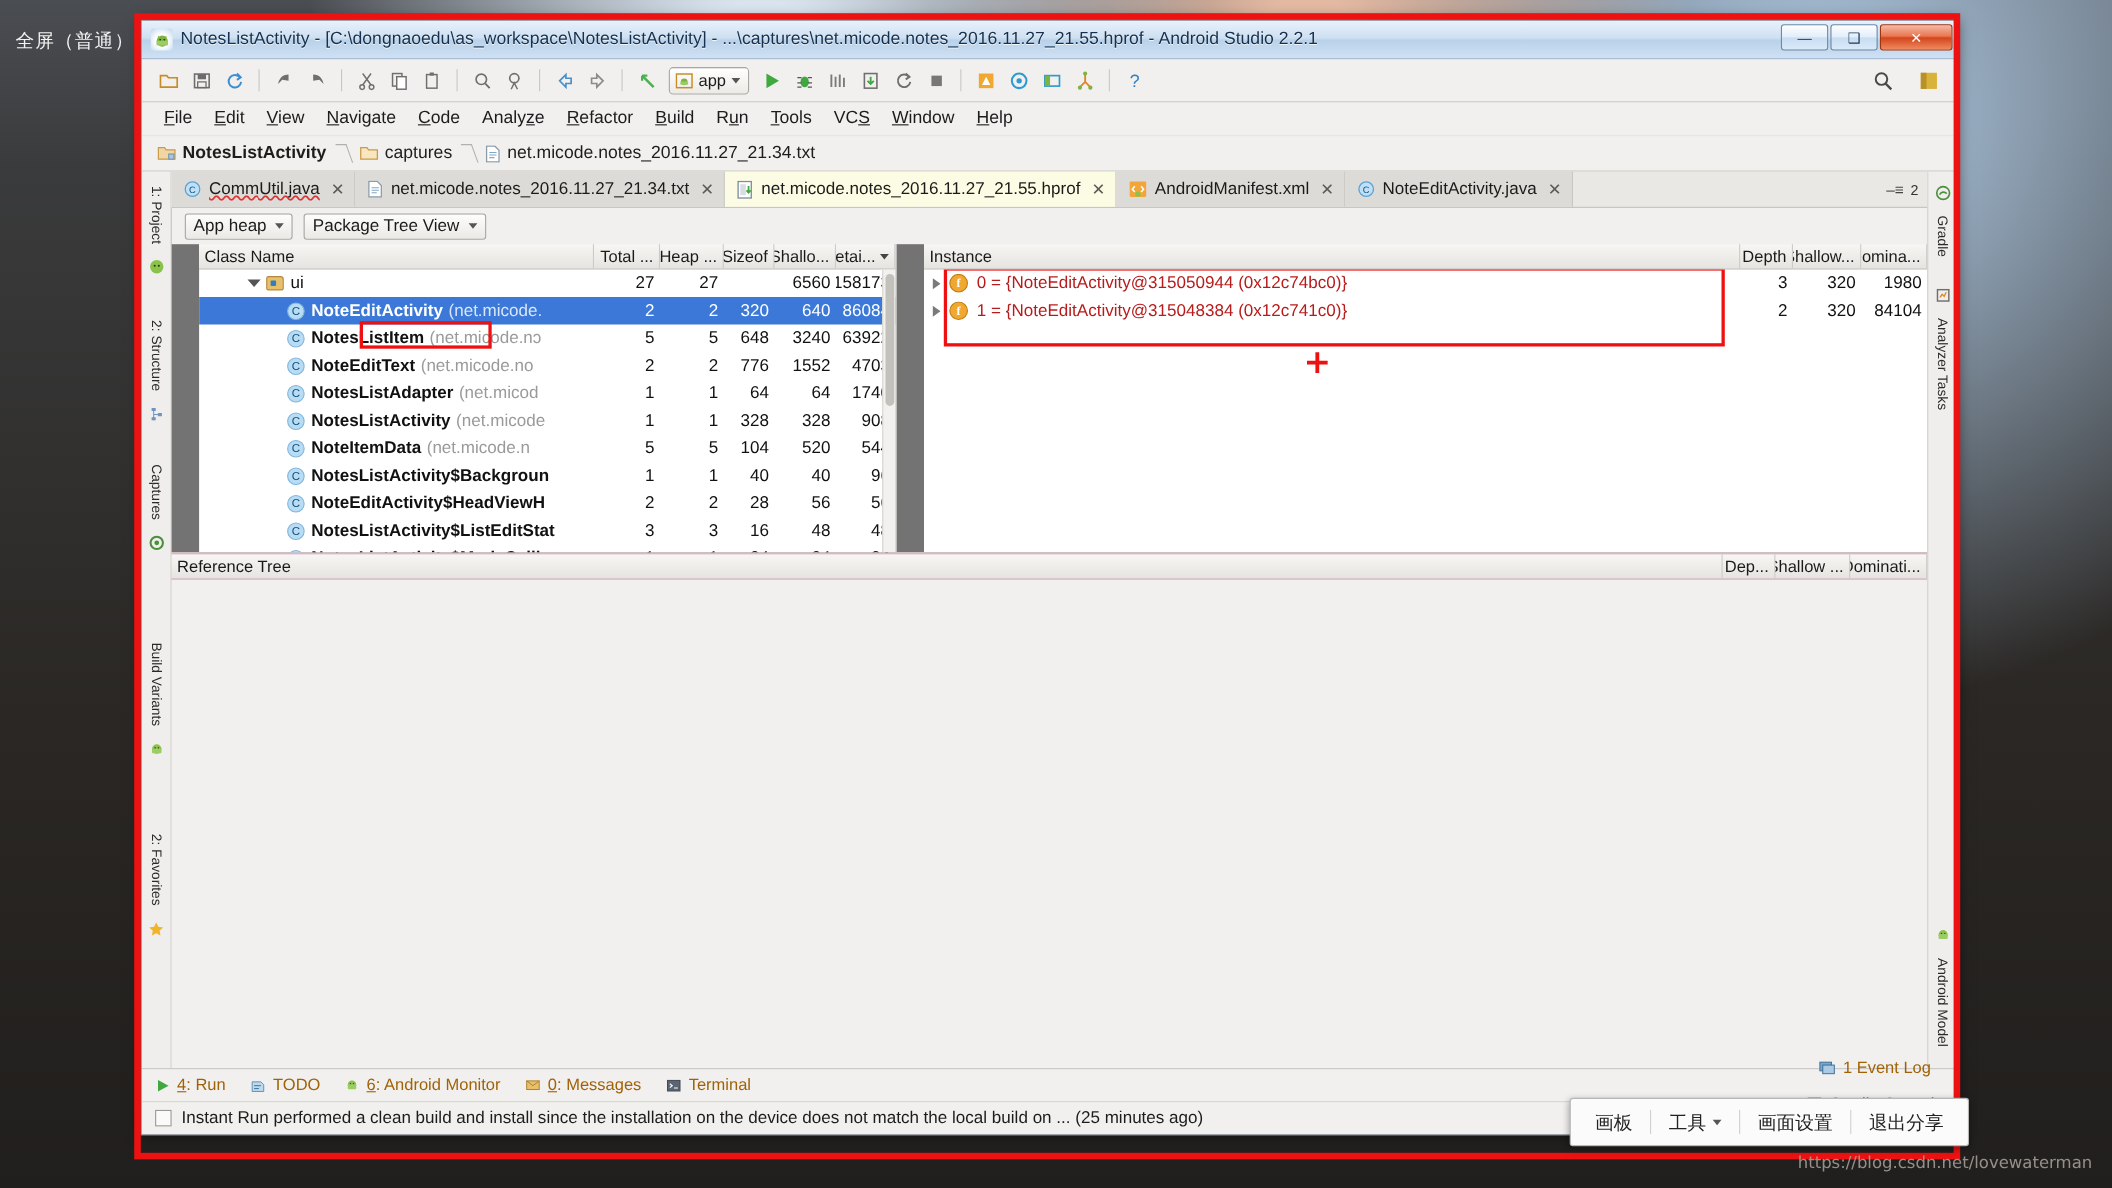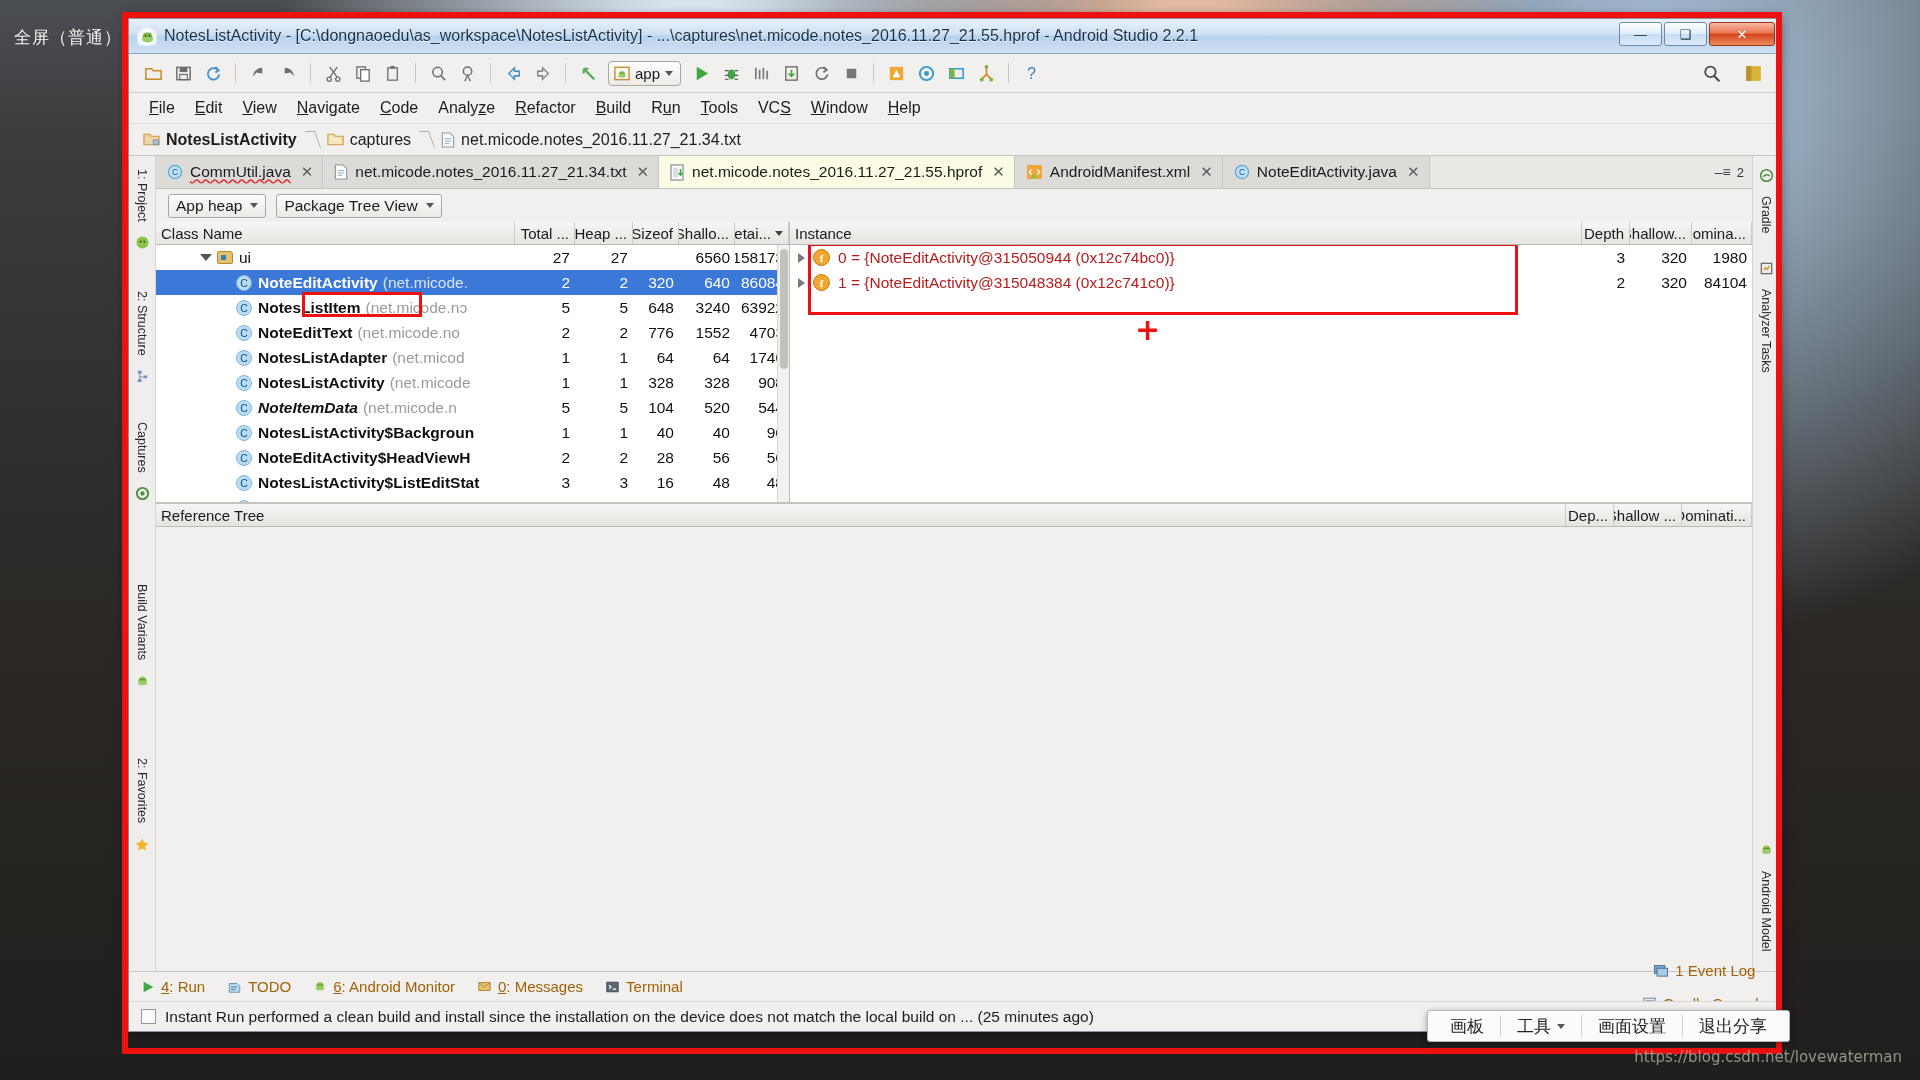--- a/index.html
+++ b/index.html
@@ -157,21 +157,21 @@
     height:33px; flex:none; display:flex; align-items:center; gap:10px;
     padding-left:12px; background:#f1f0ee;
   }
   .combo{
     height:24px; display:flex; align-items:center; gap:8px;
     border:1px solid #a8a6a1; border-radius:3px;
     background:linear-gradient(180deg,#fdfdfd,#ebe9e5);
     padding:0 7px; font-size:15.5px; color:#1b1b1b;
   }
   #analyzer-split{ flex:1; display:flex; min-height:0; }
-  .pane{ display:flex; flex-direction:column; min-width:0; background:#fff; }
+  .pane{ display:flex; flex-direction:column; min-width:0; background:#fff;margin-left:25px; }
   #class-pane{ width:634px; flex:none; border-right:1px solid #bdbbb6; }
   #instance-pane{ flex:1; }
   .thead{
     height:23px; flex:none; display:flex; align-items:center;
     background:linear-gradient(180deg,#f7f6f4,#e6e4e0);
     border-bottom:1px solid #bdbbb6; font-size:15px; color:#1a1a1a;
   }
   .th{ padding:0 5px; border-right:1px solid #cdcbc6; height:100%; display:flex; align-items:center; overflow:hidden; white-space:nowrap; }
   .th.num{ justify-content:flex-end; }
   .tbody{ flex:1; overflow:hidden; position:relative; }
@@ -225,21 +225,21 @@
   #statusbar{
     height:30px; flex:none; display:flex; align-items:center; gap:9px;
     background:#f1f0ee; border-top:1px solid #d7d5d0; padding:0 12px;
     font-size:15.5px; color:#1c1c1c;
   }
   .status-box{ width:15px;height:15px;border:1px solid #9a9892;background:#fafafa;flex:none; }
   .status-right{ margin-left:auto; font-size:14px; color:#555; padding-right:6px; }
   
   #share-bar{
     position:absolute; right:130px; bottom:38px; z-index:70;
-    height:32px; display:flex; align-items:center; gap:0;
+    height:44px; display:flex; align-items:center; gap:0;
     background:#fbfbfb; border:1px solid #b7b7b7; border-radius:3px;
     box-shadow:0 2px 7px rgba(0,0,0,.35);
     padding:0 6px;
   }
   #share-bar .sb{ padding:0 16px; font-size:17px; color:#222; display:flex; align-items:center; gap:6px;
      font-family:"DejaVu Sans", sans-serif; }
   #share-bar .sb-sep{ width:1px; height:22px; background:#d0d0d0; }
   #share-left-ico{
     position:absolute; right:300px; bottom:44px; z-index:70;
     width:30px;height:24px;border:1px solid #8f8f8f;background:#e9eef4;
@@ -719,21 +719,21 @@
                   </div>
                   <div class="cell num" style="flex: 0 0 60px;">1</div>
                   <div class="cell num" style="flex: 0 0 58px;">1</div>
                   <div class="cell num" style="flex: 0 0 46px;">328</div>
                   <div class="cell num" style="flex: 0 0 56px;">328</div>
                   <div class="cell num" style="flex: 0 0 54px;">908</div>
                 </div>
                 <div class="trow">
                   <div class="cell" style="flex: 1 1 auto; padding-left: 80px;">
                     <span class="cls-ico">C</span>
-                    <span style="font-weight: 600; font-style: italic;">NoteItemData</span>
+                    <span style="font-weight: 600;">NoteItemData</span>
                     <span style="margin-left: 5px; color: rgb(154, 154, 154);">(net.micode.n</span>
                   </div>
                   <div class="cell num" style="flex: 0 0 60px;">5</div>
                   <div class="cell num" style="flex: 0 0 58px;">5</div>
                   <div class="cell num" style="flex: 0 0 46px;">104</div>
                   <div class="cell num" style="flex: 0 0 56px;">520</div>
                   <div class="cell num" style="flex: 0 0 54px;">544</div>
                 </div>
                 <div class="trow">
                   <div class="cell" style="flex: 1 1 auto; padding-left: 80px;">

